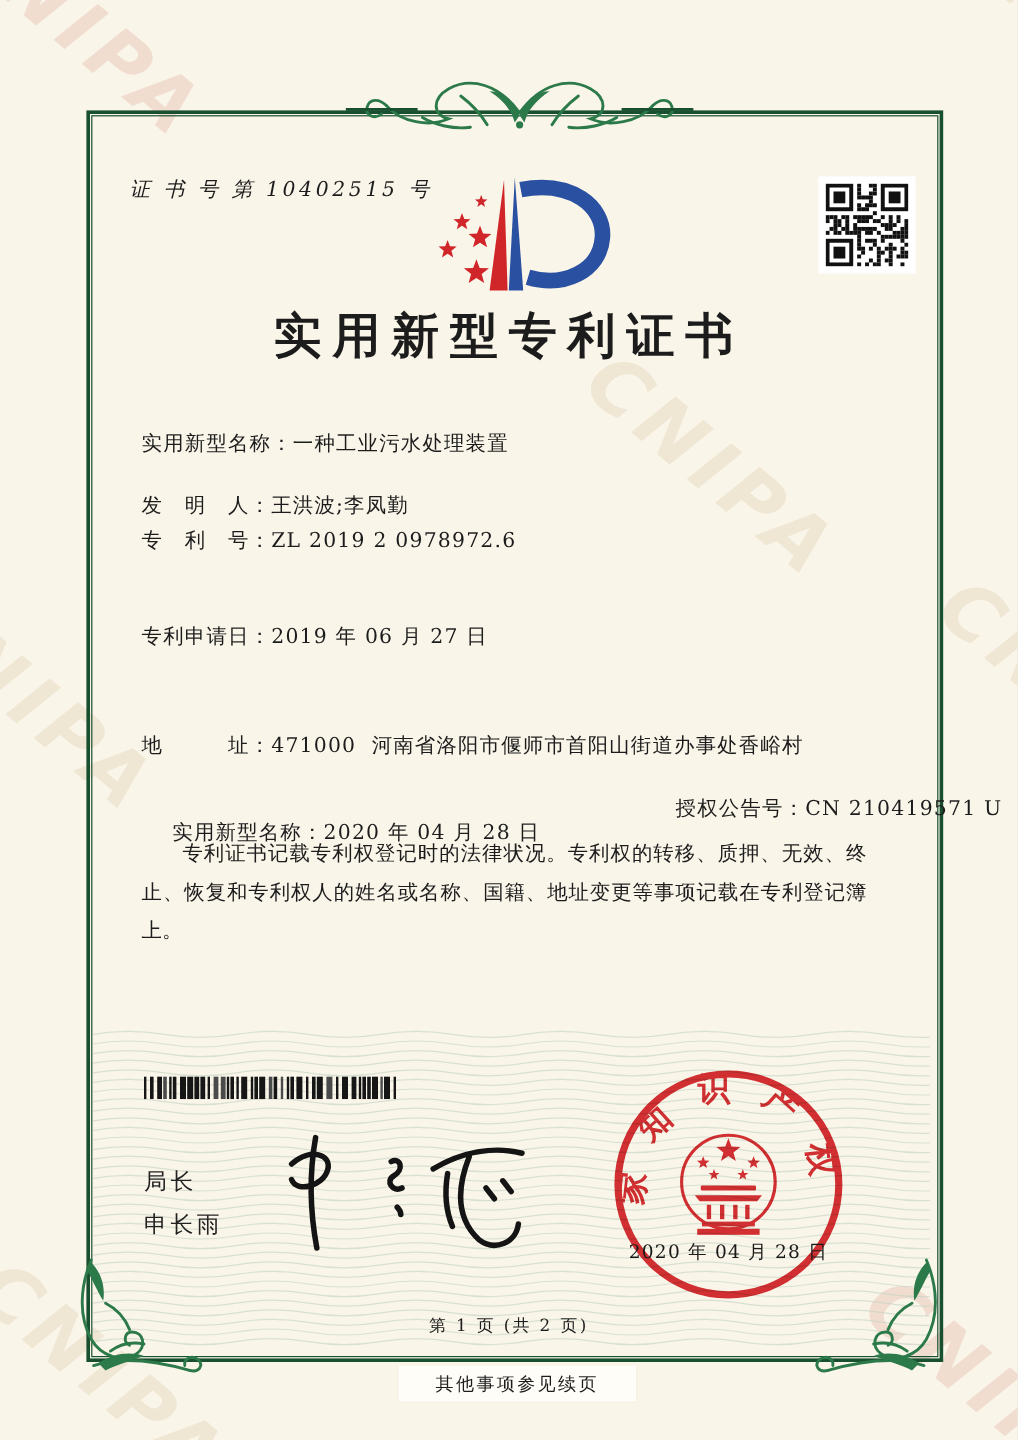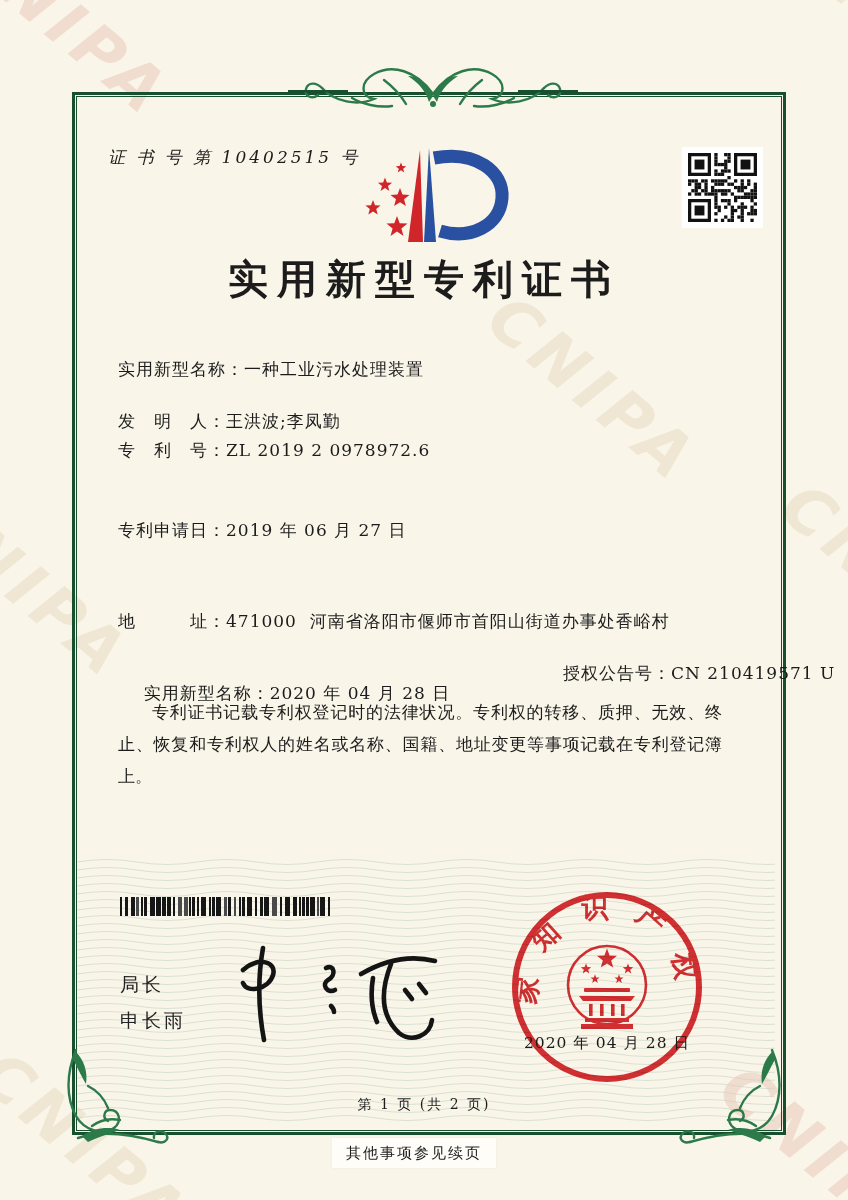--- a/index.html
+++ b/index.html
@@ -29,21 +29,21 @@
   .grant-right{position:absolute;left:445px;top:0;white-space:pre;}
   .paras{position:absolute;left:118px;top:696px;width:604px;font-size:17px;line-height:32px;
          text-align:justify;z-index:4;}
   .paras p{margin:0;text-indent:2em;}
   .barcode{position:absolute;left:120px;top:897px;z-index:4;}
   .signer{position:absolute;left:120px;z-index:5;font-family:Liberation Mono, monospace;
           font-size:19px;letter-spacing:3px;color:#222;}
   .signature{position:absolute;left:233px;top:942px;z-index:5;}
   .seal{position:absolute;left:508px;top:888px;width:198px;height:198px;z-index:6;mix-blend-mode:multiply;opacity:.96;}
   .pageno{position:absolute;left:0;right:0;top:1096px;text-align:center;font-size:14px;letter-spacing:2px;z-index:4;white-space:pre;}
-  .footnote{position:absolute;left:332px;top:1138px;width:164px;height:30px;line-height:30px;background:#fffdf8;
+  .footnote{position:absolute;left:332px;top:1138px;width:198px;height:30px;line-height:30px;background:#fffdf8;
             text-align:center;font-size:15px;letter-spacing:2px;z-index:4;box-shadow:0 0 2px rgba(0,0,0,.06);}
 </style>
 </head>
 <body>
 
 <div class="page">
 
   <div class="wm pink" style="left:-60px;top:-14px;">CNIPA</div>
   <div class="wm" style="left:728px;top:-52px;">CNIPA</div>
   <div class="wm" style="left:468px;top:352px;">CNIPA</div>

